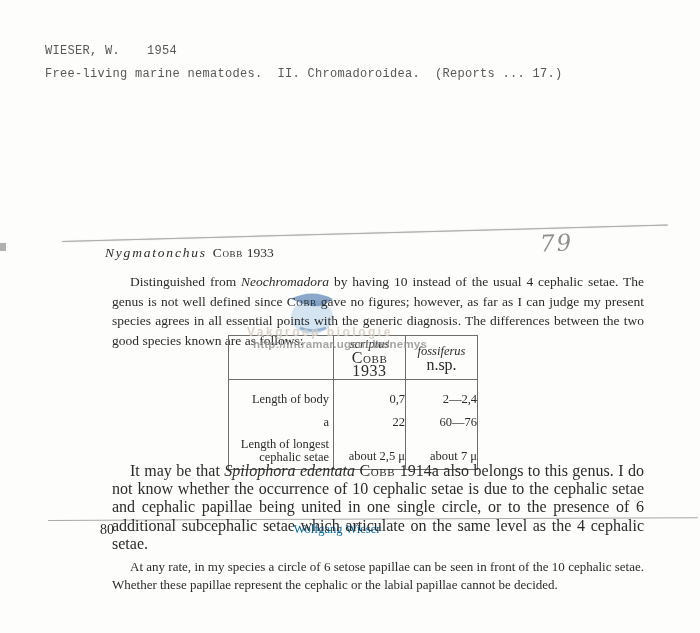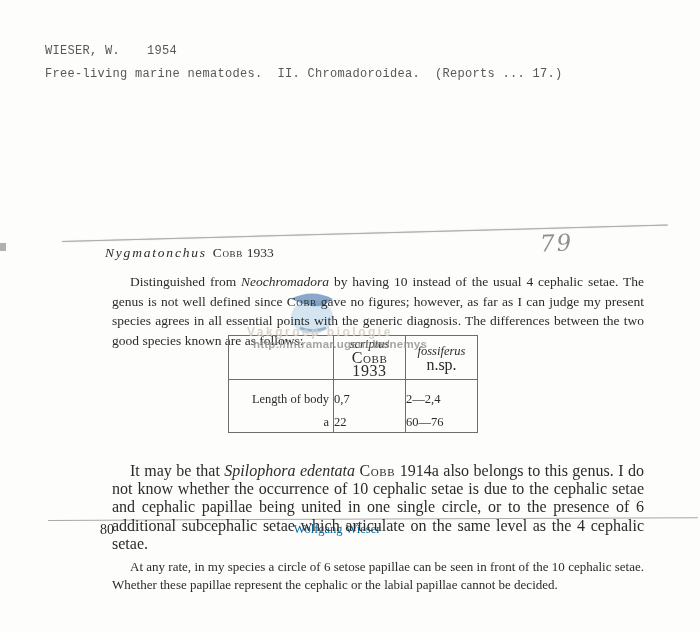--- a/index.html
+++ b/index.html
@@ -39,21 +39,21 @@
   table.cmp{left:228px;top:335px;width:249px;border-collapse:collapse;z-index:2;
             font-size:12.5px;color:#2b2b2b;table-layout:fixed;}
   table.cmp, table.cmp th, table.cmp td{border:0;}
   table.cmp{border:1px solid #6e6e6e;}
   .cmp col.c0{width:105px;}.cmp col.c1{width:72px;}.cmp col.c2{width:72px;}
   .cmp thead th{border-bottom:1px solid #6e6e6e;font-weight:normal;height:30px;
                 vertical-align:middle;text-align:center;padding:2px 0;}
   .cmp .vline{border-left:1px solid #6e6e6e;}
   .cmp .hdr-sp{font-style:italic;font-size:12.5px;line-height:13px;}
   .cmp .hdr-auth{font-size:16px;line-height:13px;}
-  .cmp td{text-align:left;vertical-align:middle;padding:0;}
+  .cmp td{text-align:right;vertical-align:middle;padding:0;}
   .cmp td.lbl{text-align:right;padding-left:9px;padding-right:4px;line-height:13px;}
   .cmp tr.r0 td{height:26px;padding-top:6px;}
   .cmp tr.r1 td{height:20px;}
   .cmp tr.r2 td{height:32px;vertical-align:bottom;padding-bottom:5px;}
 
   
   .wm-logo{left:286px;top:286px;z-index:1;opacity:.8;}
   .wm-group{left:247px;top:325px;z-index:5;color:#d7cec2;opacity:.85;
             font-family:"Liberation Sans", sans-serif;font-weight:bold;
             font-size:12px;letter-spacing:2.5px;}
@@ -118,20 +118,25 @@
     <tr class="r0">
       <td class="lbl">Length of body</td>
       <td class="vline">0,7</td>
       <td class="vline">2—2,4</td>
     </tr>
     <tr class="r1">
       <td class="lbl">a</td>
       <td class="vline">22</td>
       <td class="vline">60—76</td>
     </tr>
+    <tr class="r2">
+      <td class="lbl">Length of longest cephalic setae</td>
+      <td class="vline">about 2,5 μ</td>
+      <td class="vline">about 7 μ</td>
+    </tr>
   </tbody>
 </table>
 
 <p class="abs scanpage para p2"><span>It may be that </span><span class="it">Spilophora edentata</span><span> </span><span class="sc">Cobb</span><span> 1914a also belongs to this genus. I do not know whether the occurrence of 10 cephalic setae is due to the cephalic setae and cephalic papillae being united in one single circle, or to the presence of 6 additional subcephalic setae which articulate on the same level as the 4 cephalic setae.</span></p>
 
 <div class="abs break-rule"></div>
 <div class="abs scanpage pg-num">80</div>
 <div class="abs scanpage running">Wolfgang Wieser</div>
 
 <p class="abs scanpage para p3">At any rate, in my species a circle of 6 setose papillae can be seen in front of the 10 cephalic setae. Whether these papillae represent the cephalic or the labial papillae cannot be decided.</p>

